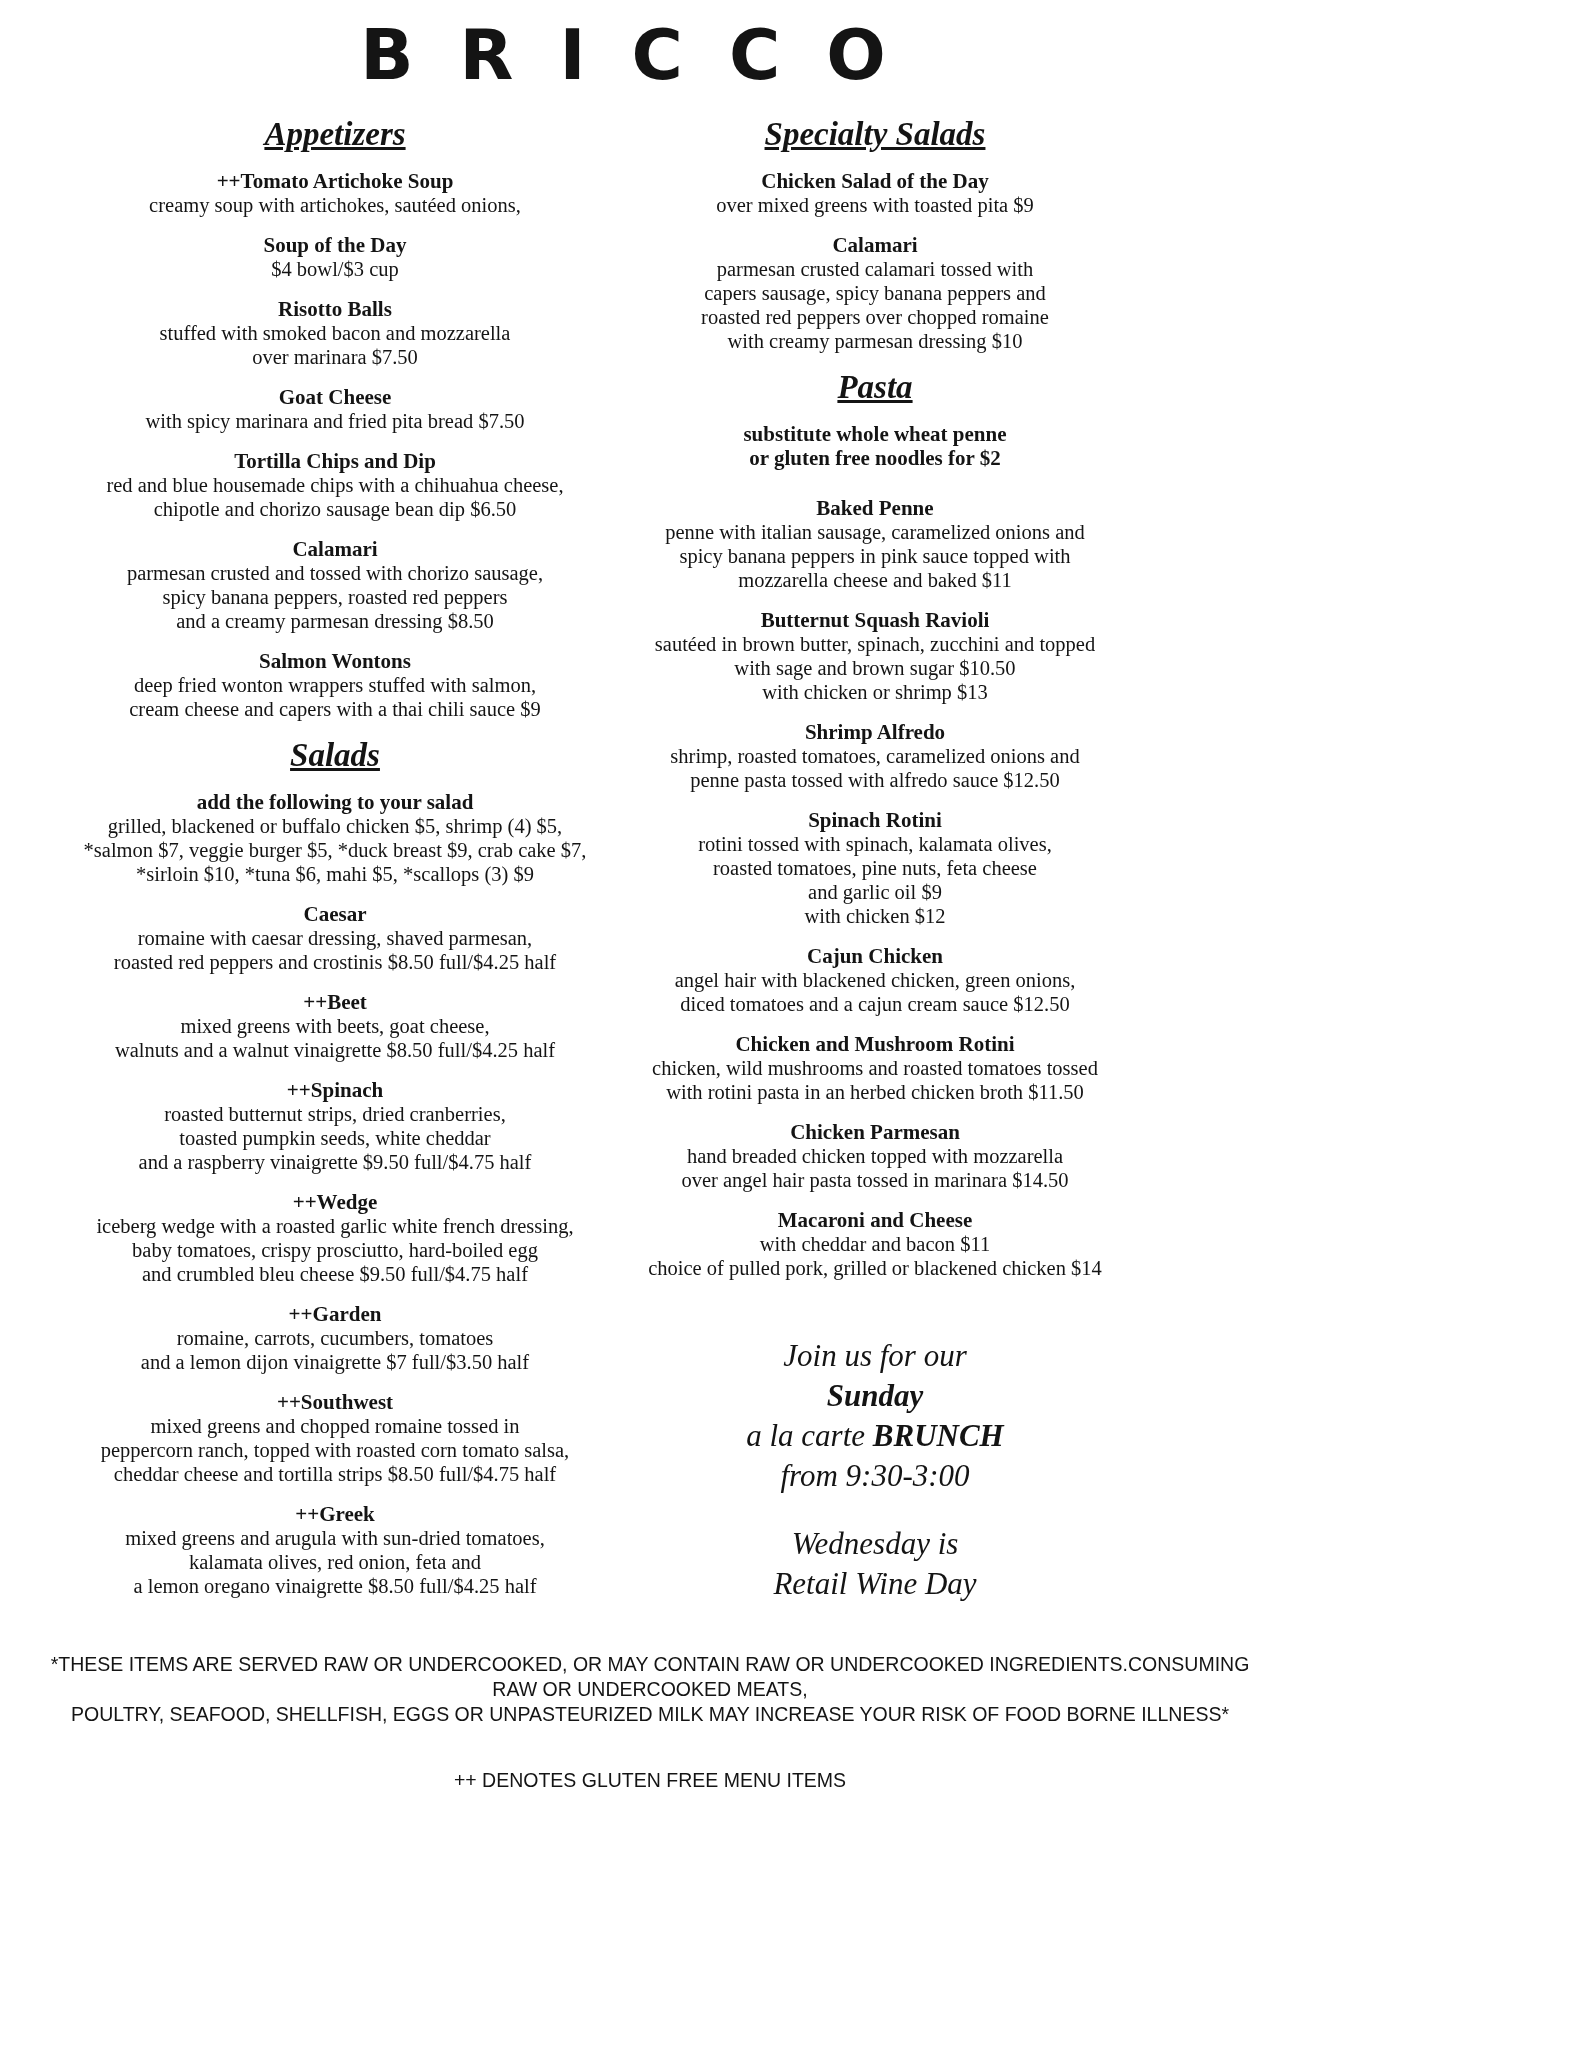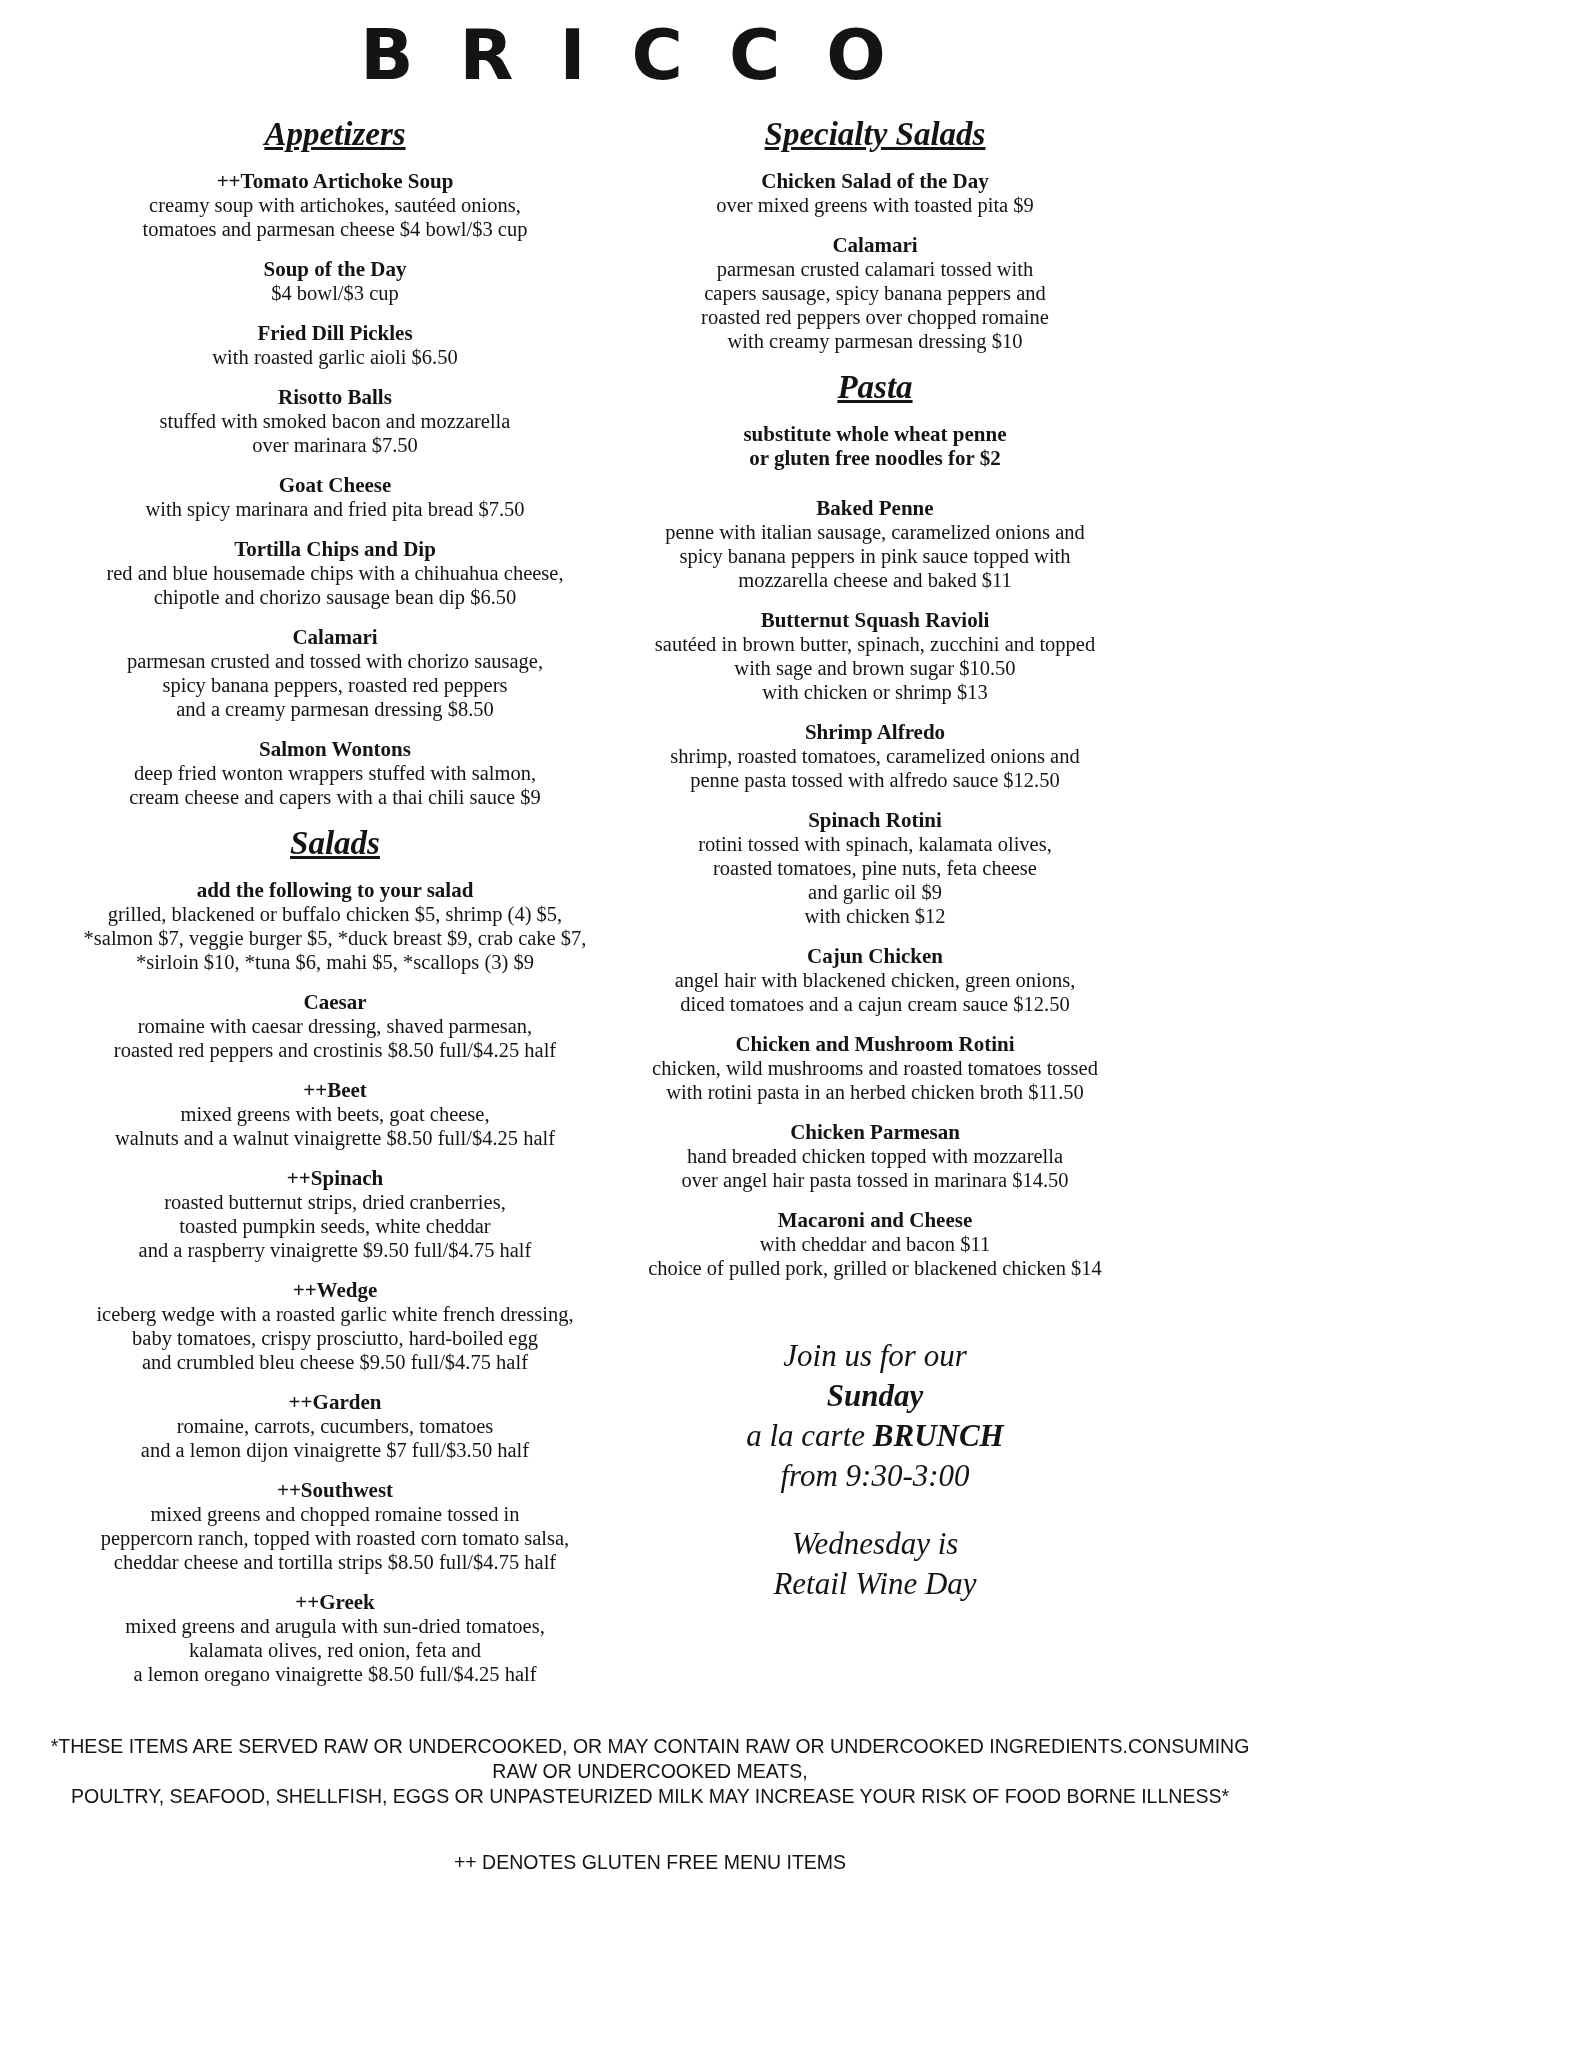--- a/index.html
+++ b/index.html
@@ -82,29 +82,24 @@
 
 <div class="page">
   <h1 class="title">BRICCO</h1>
 
   <div class="columns">
     <div class="col col-left">
         <h2 class="section-heading">Appetizers</h2>
         <div class="menu-item">
           <div class="item-name">++Tomato Artichoke Soup</div>
           <div class="item-desc">creamy soup with artichokes, sautéed onions,</div>
-          <div class="item-desc">tomatoes and parmesan cheese $4 bowl/$3 cup</div>
         </div>
         <div class="menu-item">
           <div class="item-name">Soup of the Day</div>
           <div class="item-desc">$4 bowl/$3 cup</div>
-        </div>
-        <div class="menu-item">
-          <div class="item-name">Fried Dill Pickles</div>
-          <div class="item-desc">with roasted garlic aioli $6.50</div>
         </div>
         <div class="menu-item">
           <div class="item-name">Risotto Balls</div>
           <div class="item-desc">stuffed with smoked bacon and mozzarella</div>
           <div class="item-desc">over marinara $7.50</div>
         </div>
         <div class="menu-item">
           <div class="item-name">Goat Cheese</div>
           <div class="item-desc">with spicy marinara and fried pita bread $7.50</div>
         </div>

